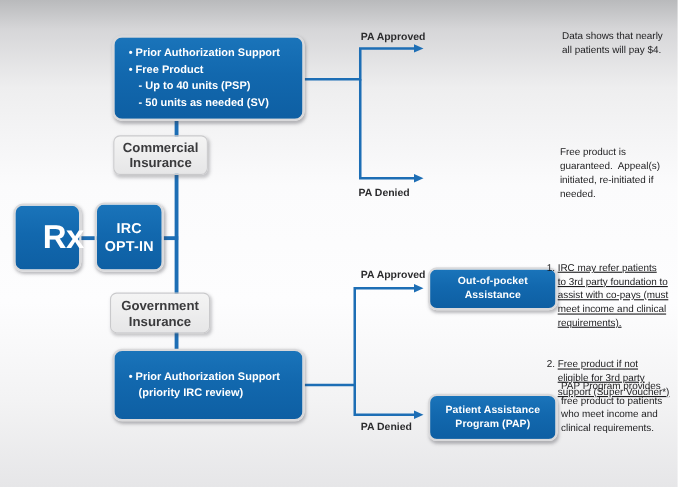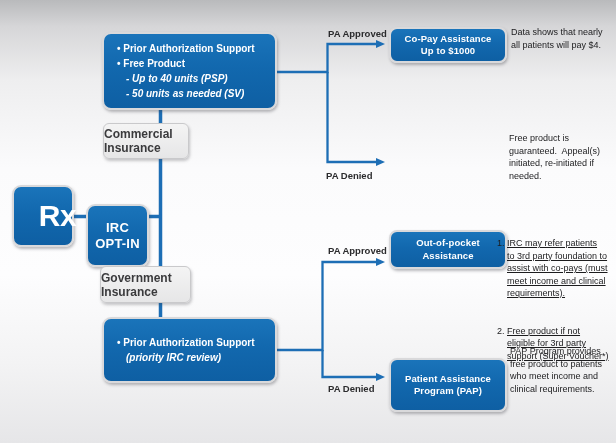--- a/index.html
+++ b/index.html
@@ -10,36 +10,36 @@
   }
   #wires{position:absolute;left:0;top:0;z-index:0;}
   .box{position:absolute;box-sizing:border-box;display:flex;flex-direction:column;justify-content:center;z-index:1;}
   .blue{
     background:linear-gradient(180deg,#1a74ba 0%,#1268ae 45%,#0e5fa3 100%);
     border:2px solid #d9d9db;color:#ffffff;font-weight:bold;
     box-shadow:1px 2px 3px rgba(60,60,70,0.35);
   }
   .grayb{
     background:linear-gradient(180deg,#f4f4f4 0%,#e6e6e7 100%);
-    border:1px solid #c9c9cb;color:#3a3a3c;font-weight:bold;text-align:left;
+    border:1px solid #c9c9cb;color:#3a3a3c;font-weight:bold;text-align:center;
     box-shadow:1px 2px 3px rgba(60,60,70,0.28);border-radius:6px;
     font-size:12px;line-height:14px;
   }
   .rx{left:12px;top:185px;width:62px;height:62px;border-radius:9px;align-items:center;font-size:30px;letter-spacing:-0.5px;padding-left:29px;}
-  .irc{left:86px;top:184px;width:63px;height:63px;border-radius:9px;align-items:center;font-size:13px;line-height:16px;letter-spacing:0.2px;margin-top:20px;}
+  .irc{left:86px;top:184px;width:63px;height:63px;border-radius:9px;align-items:center;font-size:13px;line-height:16px;letter-spacing:0.2px;}
   .support-top{left:102px;top:32px;width:175px;height:78px;border-radius:9px;padding:4px 8px 4px 13px;font-size:10px;line-height:15px;justify-content:center;}
   .support-bottom{left:102px;top:317px;width:175px;height:66px;border-radius:9px;padding:4px 8px 4px 13px;font-size:10px;line-height:15px;justify-content:center;}
-  .support-sub{padding-left:9px;font-style:italic;}
+  .support-sub{padding-left:9px;}
   .commercial{left:103px;top:123px;width:86px;height:36px;}
   .government{left:100px;top:266px;width:91px;height:37px;}
   .outcome{border-radius:8px;align-items:center;text-align:center;font-size:9.5px;line-height:12.5px;letter-spacing:0.1px;}
   .copay{left:389px;top:27px;width:118px;height:36px;}
   .cont{left:388px;top:142px;width:119px;height:40px;}
-  .oop{left:389px;top:230px;width:118px;height:39px;}
-  .pap{left:389px;top:358px;width:118px;height:54px;}
+  .oop{left:389px;top:243px;width:118px;height:39px;}
+  .pap{left:389px;top:358px;width:118px;height:43px;}
   .pa-label{position:absolute;z-index:1;font-size:9.5px;font-weight:bold;color:#2b2b2d;white-space:nowrap;}
   .note{position:absolute;z-index:1;font-size:9px;line-height:12.5px;color:#1c1c1e;white-space:pre-wrap;}
   .n-copay{left:511px;top:26px;width:102px;}
   .n-cont{left:509px;top:132px;width:106px;}
   .n-oop{left:497px;top:212px;width:118px;}
   .n-pap{left:510px;top:345px;width:111px;}
   .oop-item{display:flex;}
   .oop-num{flex:0 0 10px;}
   .oop-text{flex:1;text-decoration:underline;}
 </style>
@@ -96,24 +96,20 @@
   <div class="box blue support-bottom">
     <div>• Prior Authorization Support</div>
     <div class="support-sub">(priority IRC review)</div>
   </div>
 
   <div class="pa-label" style="left:328px;top:28px;">PA Approved</div>
   <div class="pa-label" style="left:326px;top:170px;">PA Denied</div>
   <div class="pa-label" style="left:328px;top:245px;">PA Approved</div>
   <div class="pa-label" style="left:328px;top:383px;">PA Denied</div>
 
-  <div class="box blue outcome copay">
-    <span>Co-Pay Assistance</span>
-    <span>Up to $1000</span>
-  </div>
   <div class="box blue outcome oop">
     <span>Out-of-pocket Assistance</span>
   </div>
   <div class="box blue outcome pap">
     <span>Patient Assistance</span>
     <span>Program (PAP)</span>
   </div>
 
   <div class="note n-copay">Data shows that nearly
 all patients will pay $4.</div>

